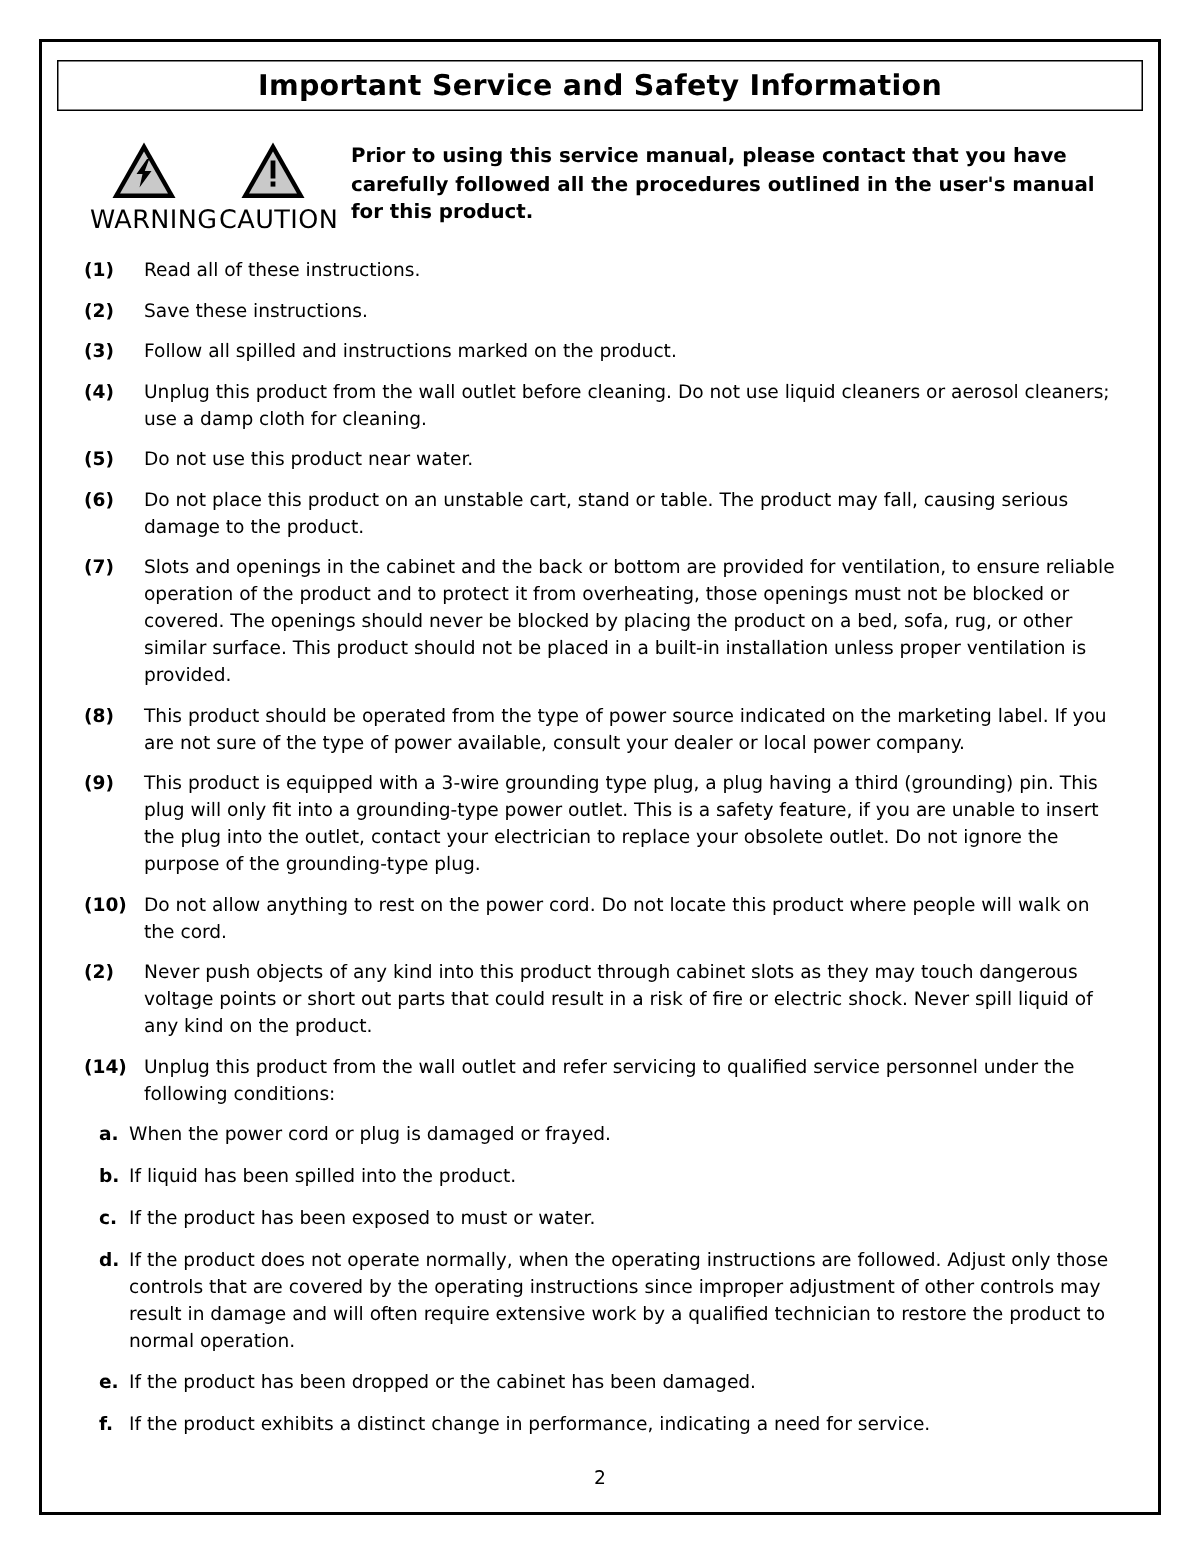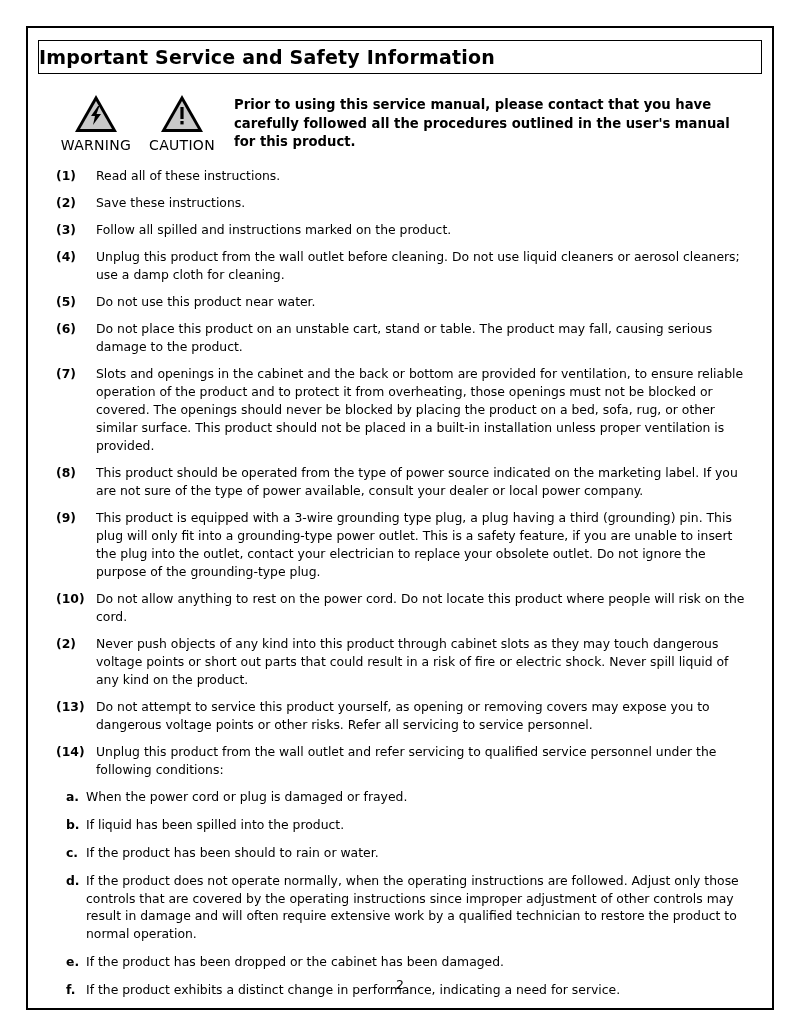--- a/index.html
+++ b/index.html
@@ -34,20 +34,21 @@
     position: relative;
     margin: 14px 14px;
     padding: 0 0;
   }
   .title-box {
     border: 1px solid #000000;
     box-sizing: border-box;
     height: 34px;
     display: flex;
     align-items: center;
+    justify-content: center;
     margin: 0 0 16px 0;
   }
   .title-text {
     font-size: 19px;
     font-weight: bold;
     letter-spacing: .2px;
   }
   .notice-row {
     display: flex;
     align-items: flex-start;
@@ -64,21 +65,21 @@
     width: 72px;
     text-align: center;
   }
   .tri-wrap {
     height: 44px;
     display: flex;
     align-items: center;
     justify-content: center;
   }
   .sym-label {
-    font-size: 14px;
+    font-size: 17px;
     letter-spacing: .3px;
     margin-top: 1px;
   }
   .notice-text {
     font-size: 13.2px;
     font-weight: bold;
     line-height: 1.42;
     margin-left: 16px;
     padding-top: 6px;
   }
@@ -211,48 +212,44 @@
       <li class="item">
         <div class="num">(8)</div>
         <div class="text">This product should be operated from the type of power source indicated on the marketing label. If you are not sure of the type of power available, consult your dealer or local power company.</div>
       </li>
       <li class="item">
         <div class="num">(9)</div>
         <div class="text">This product is equipped with a 3-wire grounding type plug, a plug having a third (grounding) pin. This plug will only fit into a grounding-type power outlet. This is a safety feature, if you are unable to insert the plug into the outlet, contact your electrician to replace your obsolete outlet. Do not ignore the purpose of the grounding-type plug.</div>
       </li>
       <li class="item">
         <div class="num wide">(10)</div>
-        <div class="text">Do not allow anything to rest on the power cord. Do not locate this product where people will risk on the cord.</div>
+        <div class="text">Do not allow anything to rest on the power cord. Do not locate this product where people will walk on the cord.</div>
       </li>
       <li class="item">
         <div class="num wide">(2)</div>
         <div class="text">Never push objects of any kind into this product through cabinet slots as they may touch dangerous voltage points or short out parts that could result in a risk of fire or electric shock. Never spill liquid of any kind on the product.</div>
       </li>
       <li class="item">
-        <div class="num wide">(13)</div>
-        <div class="text">Do not attempt to service this product yourself, as opening or removing covers may expose you to dangerous voltage points or other risks. Refer all servicing to service personnel.</div>
-      </li>
-      <li class="item">
         <div class="num wide">(14)</div>
         <div class="text">Unplug this product from the wall outlet and refer servicing to qualified service personnel under the following conditions:</div>
       </li>
     </ol>
 
     <ol class="subitems">
       <li class="subitem">
         <div class="subnum">a.</div>
         <div class="subtext">When the power cord or plug is damaged or frayed.</div>
       </li>
       <li class="subitem">
         <div class="subnum">b.</div>
         <div class="subtext">If liquid has been spilled into the product.</div>
       </li>
       <li class="subitem">
         <div class="subnum">c.</div>
-        <div class="subtext">If the product has been should to rain or water.</div>
+        <div class="subtext">If the product has been exposed to must or water.</div>
       </li>
       <li class="subitem">
         <div class="subnum">d.</div>
         <div class="subtext">If the product does not operate normally, when the operating instructions are followed. Adjust only those controls that are covered by the operating instructions since improper adjustment of other controls may result in damage and will often require extensive work by a qualified technician to restore the product to normal operation.</div>
       </li>
       <li class="subitem">
         <div class="subnum">e.</div>
         <div class="subtext">If the product has been dropped or the cabinet has been damaged.</div>
       </li>
       <li class="subitem">

